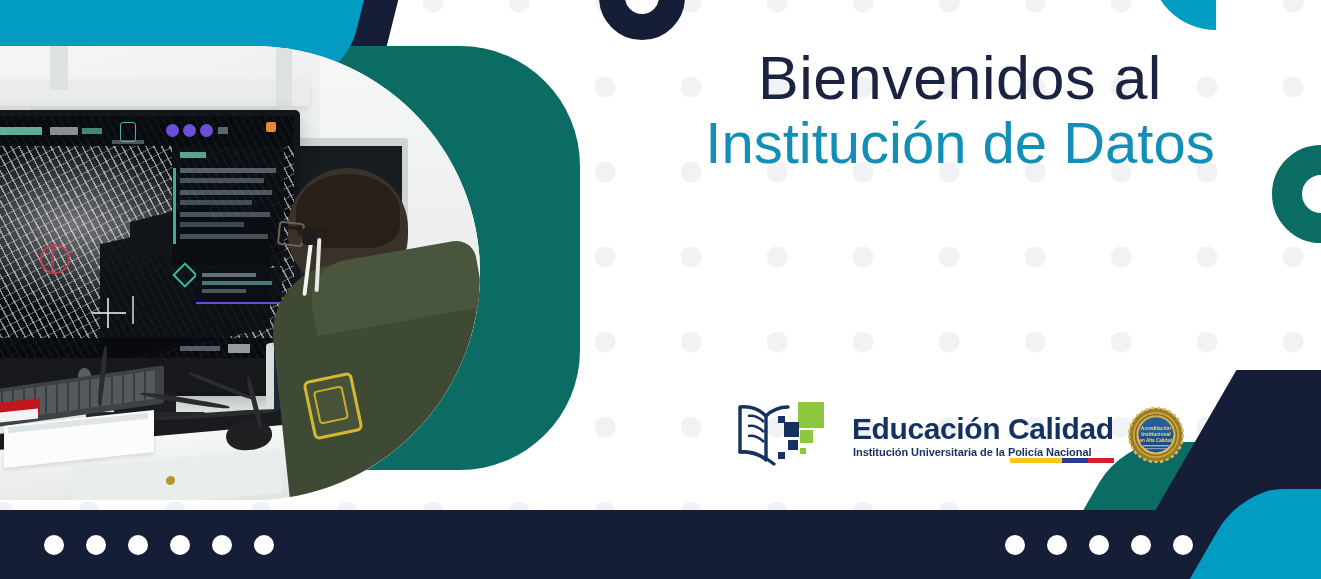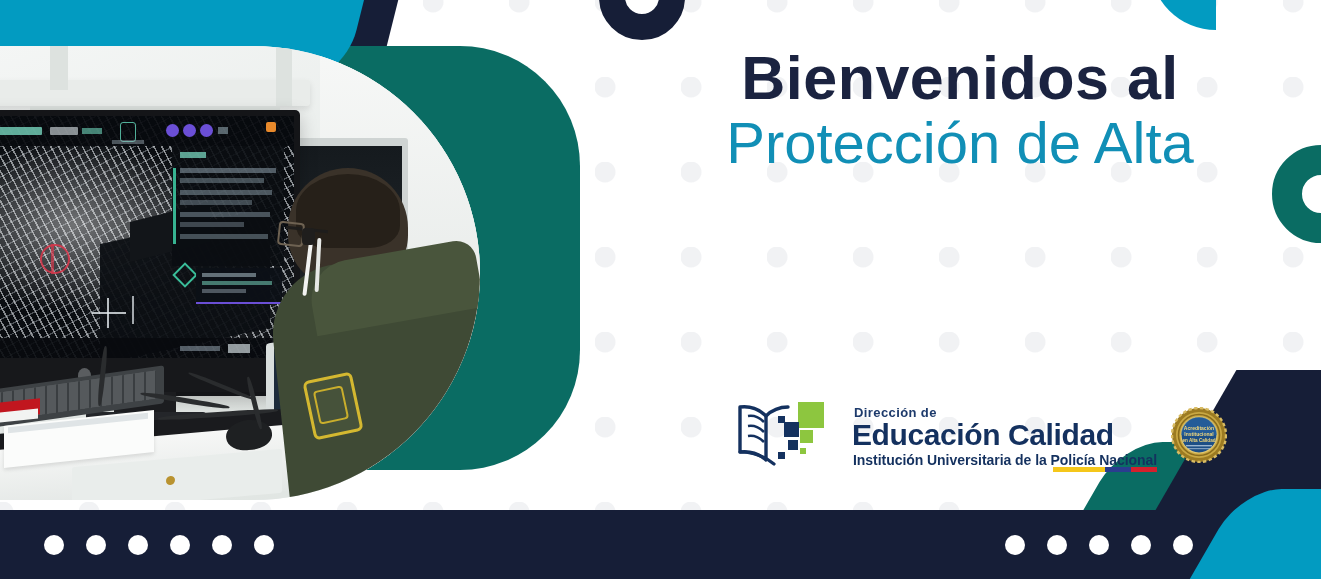--- a/index.html
+++ b/index.html
@@ -104,21 +104,21 @@
   .p-cable{position:absolute;background:#2a2c2e;border-radius:40%;}
   .p-person{position:absolute;background:#3f4a35;}
   .p-book{position:absolute;}
 
   
   #headline-block{
     position:absolute;left:640px;top:48px;width:640px;
     z-index:6;text-align:center;
   }
   #line-welcome{
-    font-size:61px;font-weight:700;color:#1B2340;
+    font-size:61px;font-weight:400;color:#1B2340;
     letter-spacing:0.5px;line-height:1.0;
     margin:0;
   }
   #line-seminario{
     font-size:66px;font-weight:700;color:#0A6159;
     letter-spacing:-0.5px;line-height:1.0;
     margin:120px 0 0 0;
   }
   #line-sub{
     font-size:58px;font-weight:400;color:#118FB6;
@@ -140,21 +140,21 @@
   #logo-text{position:relative;flex:0 0 auto;padding-top:2px;}
   #lt-direccion{
     font-size:13px;font-weight:700;color:#1D3A6B;
     letter-spacing:0.4px;line-height:1;margin:0 0 1px 2px;
   }
   #lt-educacion{
     font-size:30px;font-weight:700;color:#14315F;
     letter-spacing:-0.4px;line-height:1;margin:0;white-space:nowrap;
   }
   #lt-institucion{
-    font-size:14px;font-weight:700;color:#14315F;
+    font-size:11px;font-weight:700;color:#14315F;
     letter-spacing:-0.05px;line-height:1;margin:3px 0 0 1px;white-space:nowrap;
   }
   #flag-bar{
     position:absolute;right:0;bottom:-5px;
     width:104px;height:5px;display:flex;
   }
   .flag-y{flex:2;background:#F5C71A;}
   .flag-b{flex:1;background:#2A3D8F;}
   .flag-r{flex:1;background:#D4202C;}
 
@@ -339,21 +339,21 @@
       <div style="position:absolute;left:326px;top:192px;width:4px;height:54px;background:#e7e9e6;transform:rotate(3deg);border-radius:3px;"></div>
       <div style="position:absolute;left:312px;top:182px;width:13px;height:17px;background:#1f1e1d;border-radius:4px;"></div>
 
       <div style="position:absolute;left:318px;top:330px;width:44px;height:54px;border:3px solid #d4b830;border-radius:6px;transform:rotate(-12deg);background:#46523a;"></div>
       <div style="position:absolute;left:326px;top:342px;width:26px;height:30px;border:2px solid #c9ae2c;border-radius:4px;transform:rotate(-12deg);"></div>
     </div>
   </div>
 
   <div id="headline-block">
     <div id="line-welcome">Bienvenidos al</div>
-    <div id="line-sub">Protección de Alta</div>
+    <div id="line-sub">Institución de Datos</div>
   </div>
 
   <div id="logo-lockup">
 
     <div id="logo-mark">
 
       <svg id="book-svg" width="62" height="64" viewBox="0 0 62 64">
         <path d="M30 14 C22 6, 12 4, 4 5 L4 50 C12 49, 22 51, 30 58 Z" fill="none" stroke="#14315F" stroke-width="3.4" stroke-linejoin="round"></path>
         <path d="M30 14 C36 8, 44 5, 52 5" fill="none" stroke="#14315F" stroke-width="3.4" stroke-linecap="round"></path>
         <path d="M12 14 C18 13, 24 16, 28 20" fill="none" stroke="#14315F" stroke-width="2.6"></path>
@@ -365,21 +365,20 @@
       <span class="pix" style="left:62px;top:2px;width:26px;height:26px;background:#8DC63F;"></span>
       <span class="pix" style="left:48px;top:22px;width:15px;height:15px;background:#14315F;"></span>
       <span class="pix" style="left:64px;top:30px;width:13px;height:13px;background:#8DC63F;"></span>
       <span class="pix" style="left:52px;top:40px;width:10px;height:10px;background:#14315F;"></span>
       <span class="pix" style="left:42px;top:16px;width:7px;height:7px;background:#14315F;"></span>
       <span class="pix" style="left:42px;top:52px;width:7px;height:7px;background:#14315F;"></span>
       <span class="pix" style="left:64px;top:48px;width:6px;height:6px;background:#8DC63F;"></span>
     </div>
 
     <div id="logo-text">
-      <div id="lt-direccion">Dirección de</div>
       <div id="lt-educacion">Educación Calidad</div>
       <div id="lt-institucion">Institución Universitaria de la Policía Nacional</div>
       <div id="flag-bar">
         <span class="flag-y"></span>
         <span class="flag-b"></span>
         <span class="flag-r"></span>
       </div>
     </div>
 
     <svg id="seal" viewBox="0 0 56 56">

